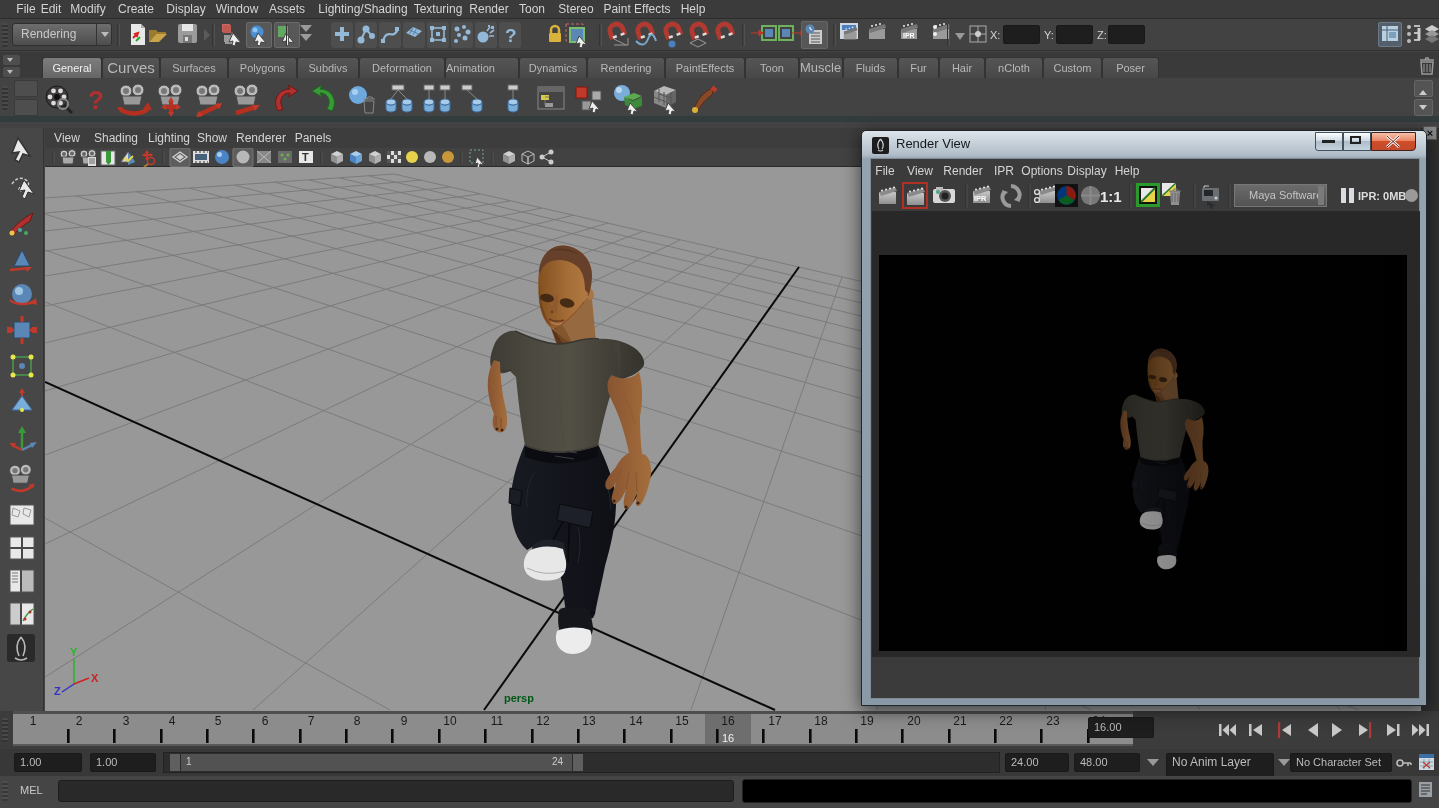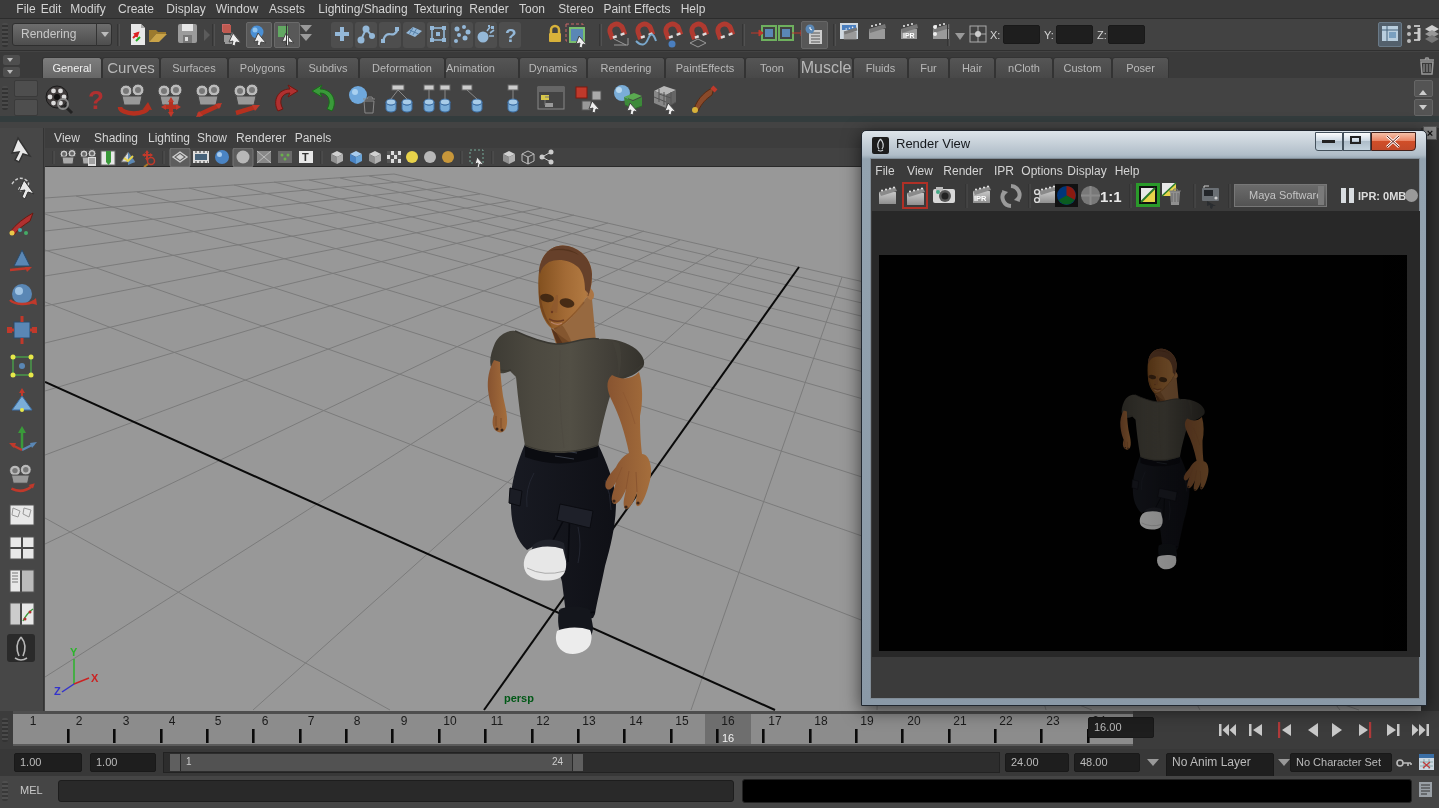--- a/index.html
+++ b/index.html
@@ -255,21 +255,21 @@
 <div style="width:58px;height:21px;background:linear-gradient(#555,#484848);color:#b8b8b8;border:1px solid #333;border-bottom:none;border-radius:3px 3px 0 0;font-size:15px;text-align:center;line-height:20px;margin-right:0;overflow:hidden">Curves</div>
 <div style="width:68px;height:21px;background:linear-gradient(#555,#484848);color:#b8b8b8;border:1px solid #333;border-bottom:none;border-radius:3px 3px 0 0;font-size:11px;text-align:center;line-height:20px;margin-right:0;overflow:hidden">Surfaces</div>
 <div style="width:69px;height:21px;background:linear-gradient(#555,#484848);color:#b8b8b8;border:1px solid #333;border-bottom:none;border-radius:3px 3px 0 0;font-size:11px;text-align:center;line-height:20px;margin-right:0;overflow:hidden">Polygons</div>
 <div style="width:62px;height:21px;background:linear-gradient(#555,#484848);color:#b8b8b8;border:1px solid #333;border-bottom:none;border-radius:3px 3px 0 0;font-size:11px;text-align:center;line-height:20px;margin-right:0;overflow:hidden">Subdivs</div>
 <div style="width:86px;height:21px;background:linear-gradient(#555,#484848);color:#b8b8b8;border:1px solid #333;border-bottom:none;border-radius:3px 3px 0 0;font-size:11px;text-align:center;line-height:20px;margin-right:0;overflow:hidden">Deformation</div>
 <div style="width:74px;height:21px;background:linear-gradient(#555,#484848);color:#b8b8b8;border:1px solid #333;border-bottom:none;border-radius:3px 3px 0 0;font-size:11px;text-align:left;line-height:20px;margin-right:0;overflow:hidden">Animation</div>
 <div style="width:68px;height:21px;background:linear-gradient(#555,#484848);color:#b8b8b8;border:1px solid #333;border-bottom:none;border-radius:3px 3px 0 0;font-size:11px;text-align:center;line-height:20px;margin-right:0;overflow:hidden">Dynamics</div>
 <div style="width:78px;height:21px;background:linear-gradient(#555,#484848);color:#b8b8b8;border:1px solid #333;border-bottom:none;border-radius:3px 3px 0 0;font-size:11px;text-align:center;line-height:20px;margin-right:0;overflow:hidden">Rendering</div>
 <div style="width:80px;height:21px;background:linear-gradient(#555,#484848);color:#b8b8b8;border:1px solid #333;border-bottom:none;border-radius:3px 3px 0 0;font-size:11px;text-align:center;line-height:20px;margin-right:0;overflow:hidden">PaintEffects</div>
 <div style="width:54px;height:21px;background:linear-gradient(#555,#484848);color:#b8b8b8;border:1px solid #333;border-bottom:none;border-radius:3px 3px 0 0;font-size:11px;text-align:center;line-height:20px;margin-right:0;overflow:hidden">Toon</div>
-<div style="width:54px;height:21px;background:linear-gradient(#555,#484848);color:#b8b8b8;border:1px solid #333;border-bottom:none;border-radius:3px 3px 0 0;font-size:16px;text-align:center;line-height:20px;margin-right:0;overflow:hidden">Muscle</div>
+<div style="width:44px;height:21px;background:linear-gradient(#555,#484848);color:#b8b8b8;border:1px solid #333;border-bottom:none;border-radius:3px 3px 0 0;font-size:13px;text-align:left;line-height:20px;margin-right:0;overflow:hidden">Muscle</div>
 <div style="width:55px;height:21px;background:linear-gradient(#555,#484848);color:#b8b8b8;border:1px solid #333;border-bottom:none;border-radius:3px 3px 0 0;font-size:11px;text-align:center;line-height:20px;margin-right:0;overflow:hidden">Fluids</div>
 <div style="width:41px;height:21px;background:linear-gradient(#555,#484848);color:#b8b8b8;border:1px solid #333;border-bottom:none;border-radius:3px 3px 0 0;font-size:11px;text-align:center;line-height:20px;margin-right:0;overflow:hidden">Fur</div>
 <div style="width:46px;height:21px;background:linear-gradient(#555,#484848);color:#b8b8b8;border:1px solid #333;border-bottom:none;border-radius:3px 3px 0 0;font-size:11px;text-align:center;line-height:20px;margin-right:0;overflow:hidden">Hair</div>
 <div style="width:58px;height:21px;background:linear-gradient(#555,#484848);color:#b8b8b8;border:1px solid #333;border-bottom:none;border-radius:3px 3px 0 0;font-size:11px;text-align:center;line-height:20px;margin-right:0;overflow:hidden">nCloth</div>
 <div style="width:59px;height:21px;background:linear-gradient(#555,#484848);color:#b8b8b8;border:1px solid #333;border-bottom:none;border-radius:3px 3px 0 0;font-size:11px;text-align:center;line-height:20px;margin-right:0;overflow:hidden">Custom</div>
 <div style="width:57px;height:21px;background:linear-gradient(#555,#484848);color:#b8b8b8;border:1px solid #333;border-bottom:none;border-radius:3px 3px 0 0;font-size:11px;text-align:center;line-height:20px;margin-right:0;overflow:hidden">Poser</div>
     </div>
  <svg class="abs" style="left:1417px;top:4px" width="20" height="20">
       <path d="M4 6h12l-1 12H5zM3 4h14M8 4l1-2h2l1 2" stroke="#999" fill="none" stroke-width="1.5"></path>
       <path d="M7 8v8M10 8v8M13 8v8" stroke="#999"></path>

